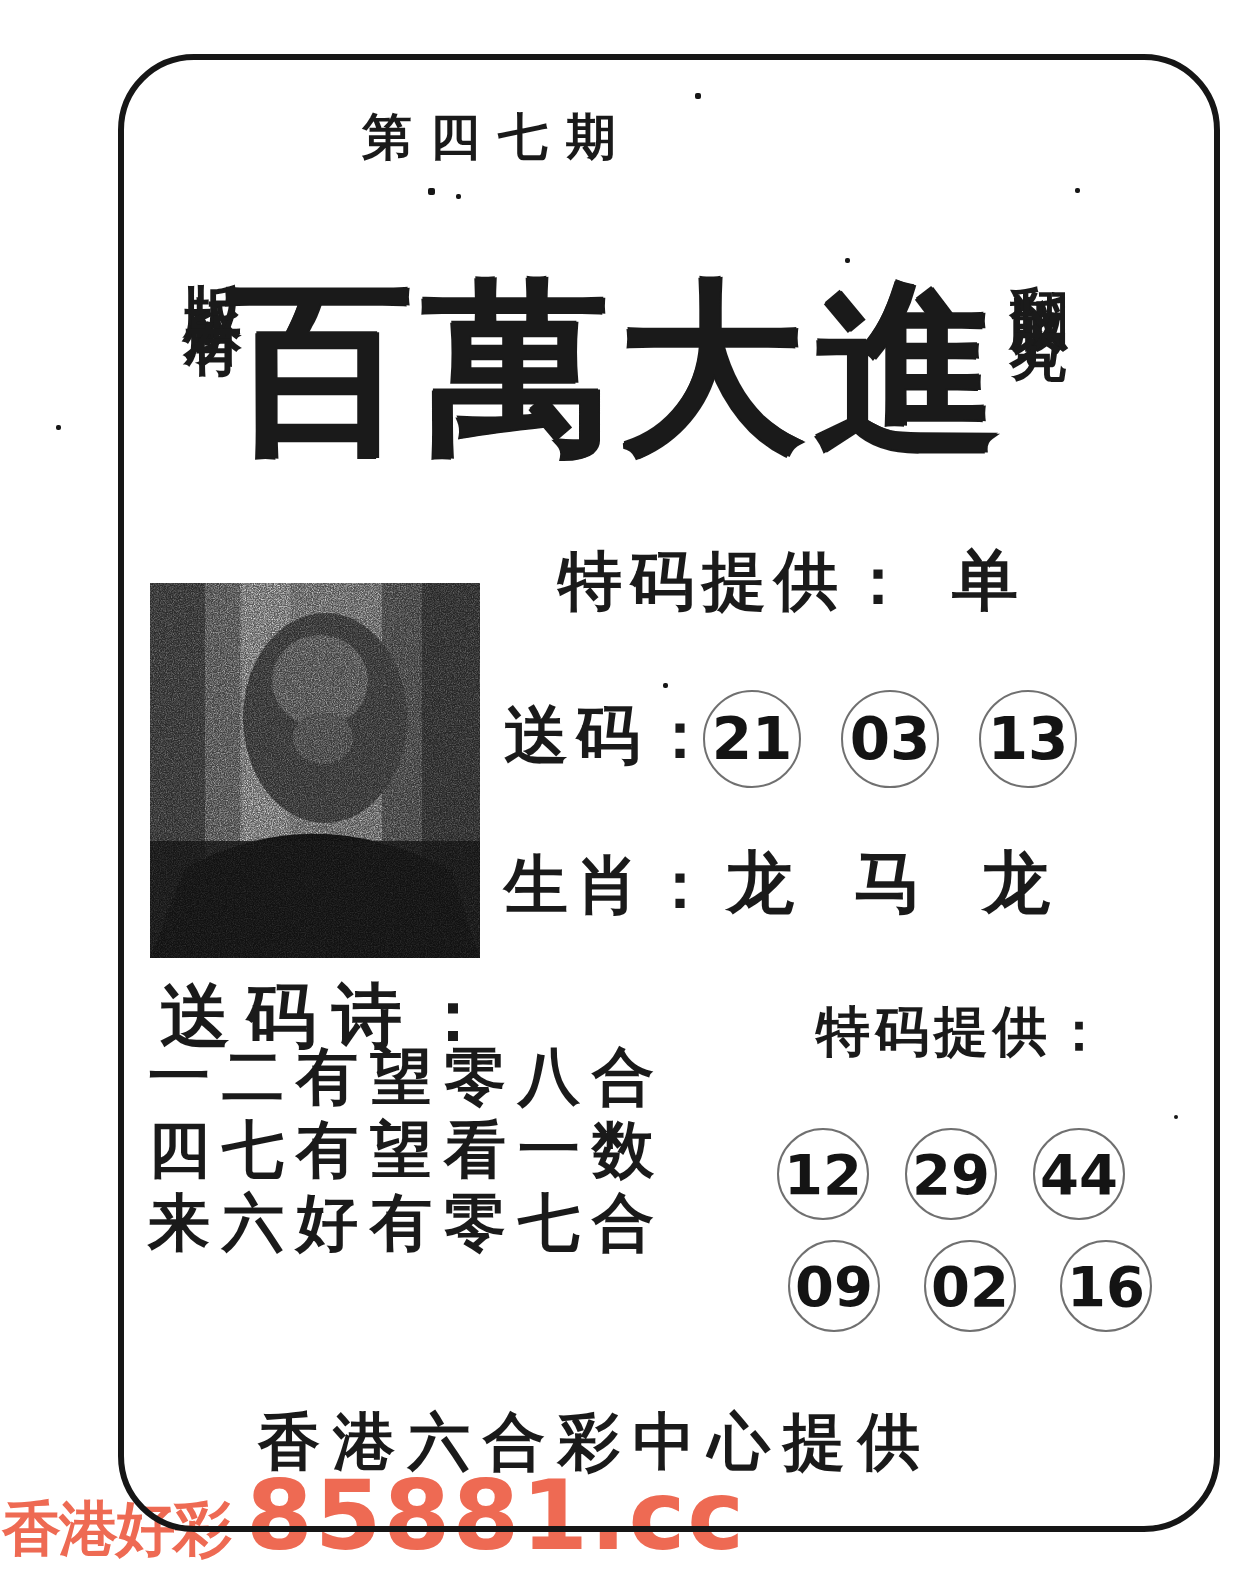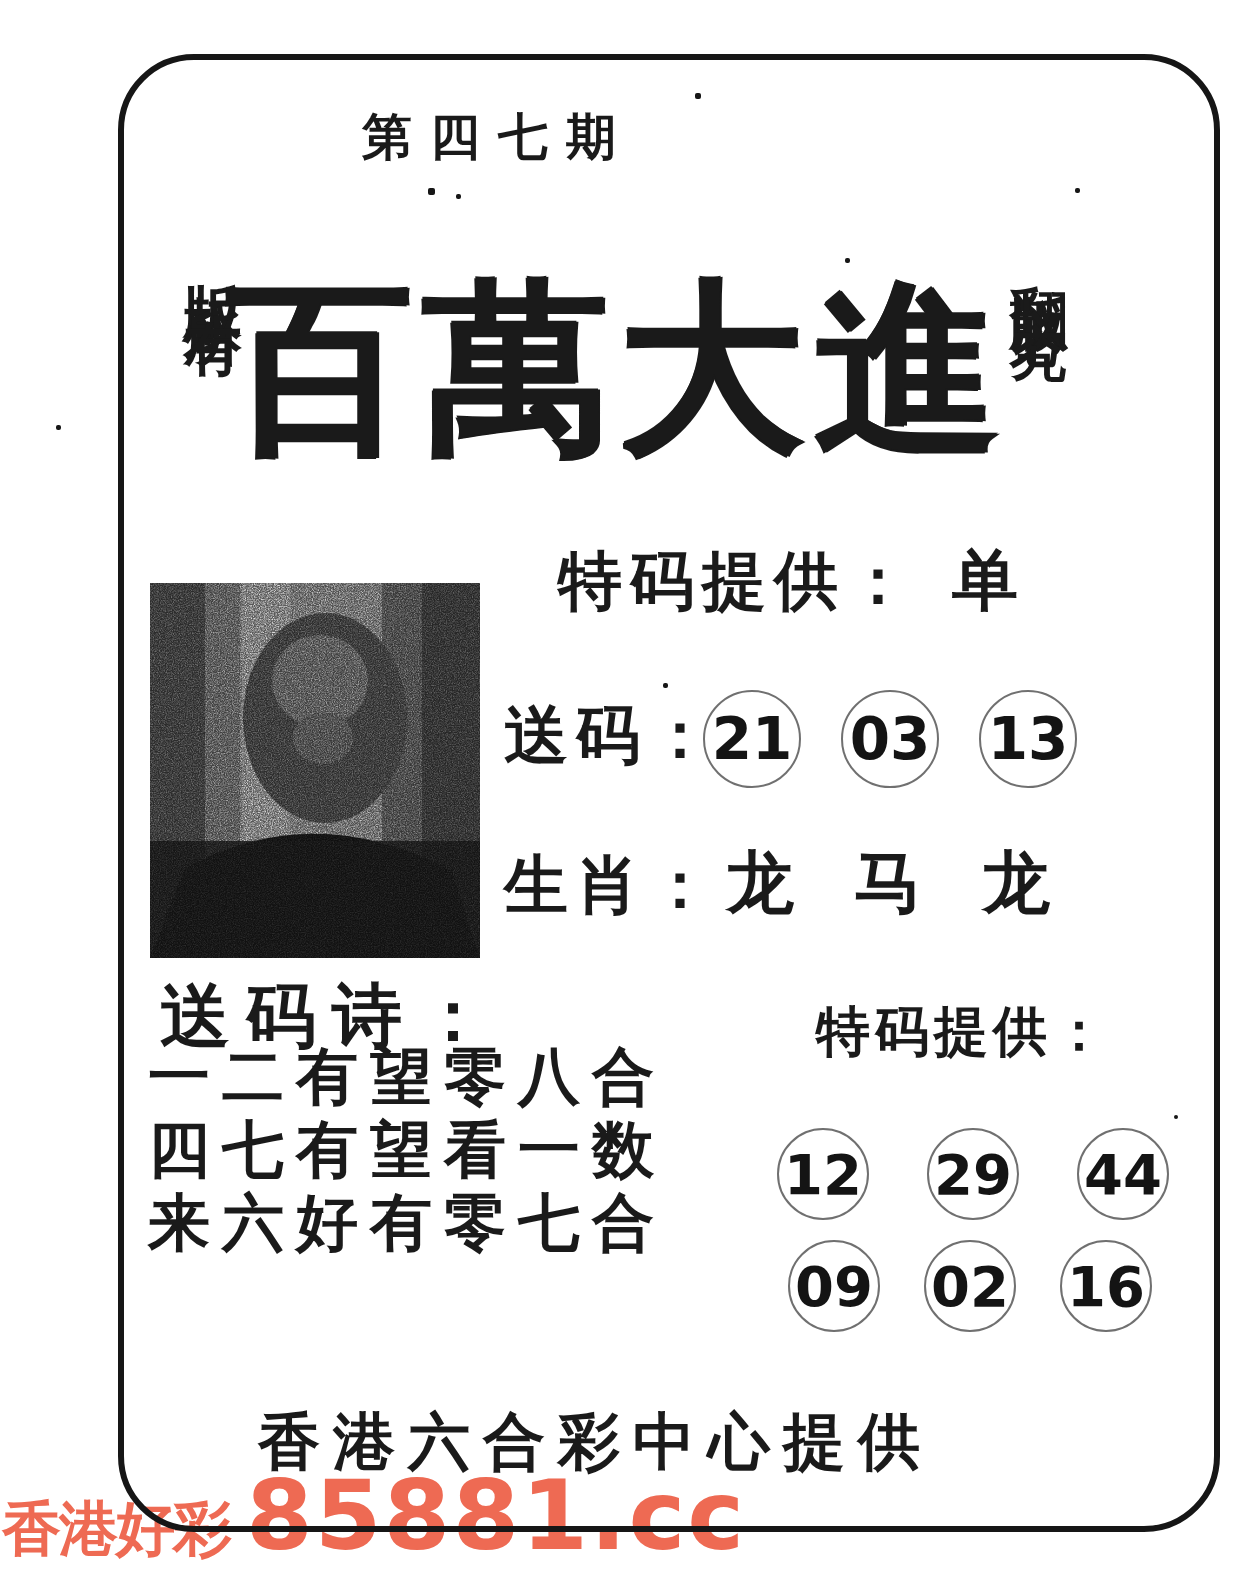--- a/index.html
+++ b/index.html
@@ -36,21 +36,21 @@
     font-family:"DejaVu Sans", sans-serif;font-weight:900;color:#141414;
   }
   .c96{width:98px;height:98px;font-size:58px;}
   .c92{width:92px;height:92px;font-size:56px;}
   .zodiac-label{left:504px;top:842px;}
   .zodiac-vals{left:726px;top:838px;display:flex;gap:60px;font-size:68px;font-weight:700;}
   .poem-title{left:160px;top:970px;font-size:70px;font-weight:700;letter-spacing:16px;}
   .poem-lines{left:148px;top:1040px;font-size:62px;letter-spacing:12px;font-weight:600;}
   .poem-lines div{line-height:73px;white-space:nowrap;}
   .lianma-label{left:816px;top:996px;font-size:54px;font-weight:600;letter-spacing:5px;}
-  .row1-circles{left:777px;top:1128px;display:flex;gap:58px;}
+  .row1-circles{left:777px;top:1128px;display:flex;gap:36px;}
   .row2-circles{left:788px;top:1240px;display:flex;gap:44px;}
   .footer{left:258px;top:1400px;font-size:62px;letter-spacing:13px;font-weight:600;}
   .watermark{
     left:2px;top:1460px;font-weight:900;white-space:nowrap;
     font-family:"DejaVu Sans", sans-serif;
   }
   .watermark .brand{font-size:59px;letter-spacing:-2px;margin-top:40px;}
   .watermark .site{font-size:96px;margin-left:16px;letter-spacing:2px;}
   .speck{background:#161616;border-radius:2px;}
   .photo{left:150px;top:583px;width:330px;height:375px;}

